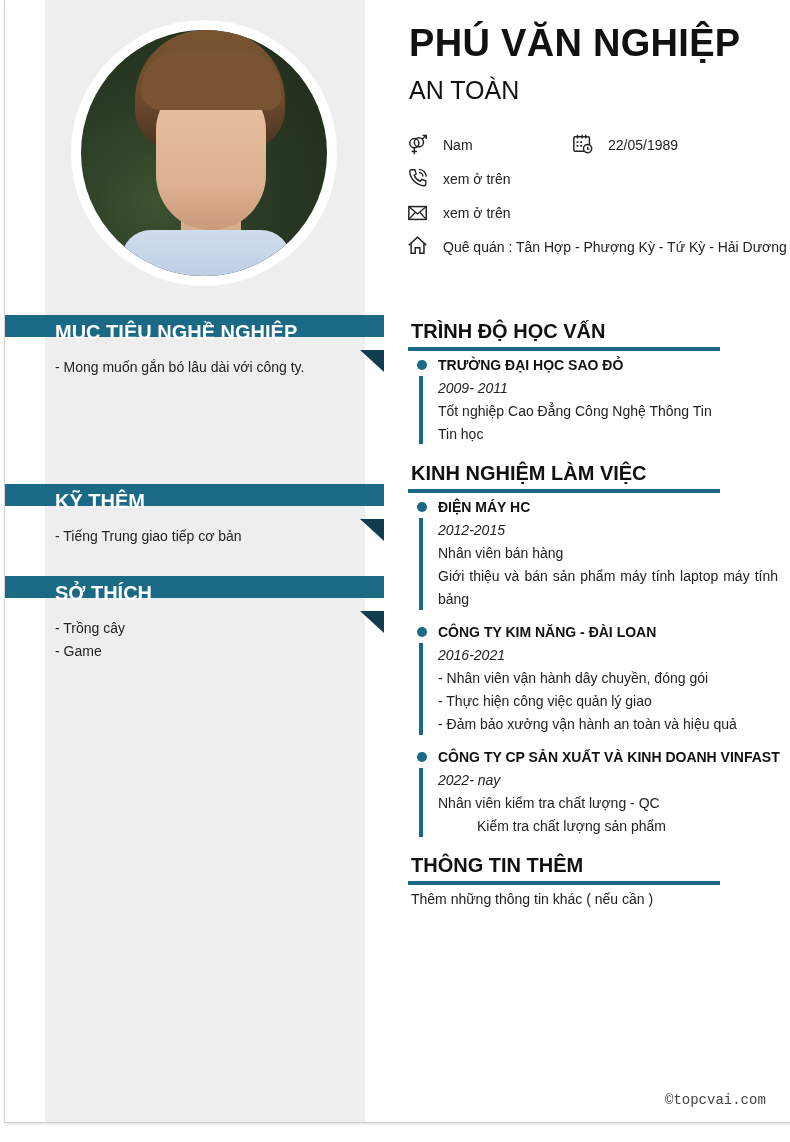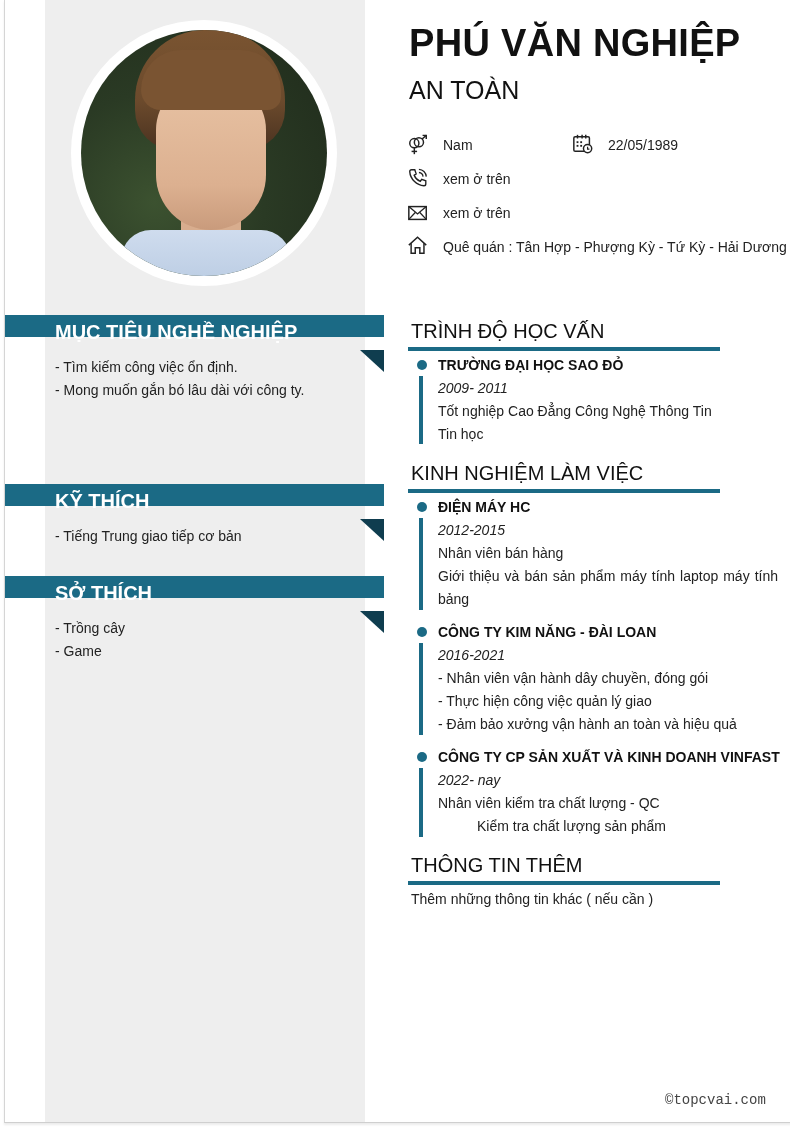--- a/index.html
+++ b/index.html
@@ -28,21 +28,21 @@
   .fold { position:absolute; left:360px; width:0; height:0; border-top:22px solid #0f3d4f; border-left:24px solid transparent; }
   .left-list { position:absolute; left:55px; width:262px; font-size:14px; line-height:23px; color:#222; }
   .left-list .ln { display:block; }
   .justify { text-align:justify; text-align-last:left; }
 
   .name { position:absolute; left:409px; top:22px; font-size:38px; font-weight:bold; color:#111; letter-spacing:0.3px; }
   .role { position:absolute; left:409px; top:76px; font-size:25px; color:#111; }
   .info { position:absolute; font-size:14px; color:#222; line-height:20px; }
   .icon { position:absolute; width:22px; height:22px; }
 
-  .right-head { position:absolute; left:411px; font-size:20px; font-weight:normal; color:#111; }
+  .right-head { position:absolute; left:411px; font-size:20px; font-weight:bold; color:#111; }
   .right-rule { position:absolute; left:408px; width:312px; height:4px; background:#1b6a85; }
   .dot { position:absolute; left:417px; width:10px; height:10px; border-radius:50%; background:#1b6a85; }
   .vbar { position:absolute; left:419px; width:4px; background:#1b6a85; }
   .entry-title { position:absolute; left:438px; font-size:14px; font-weight:bold; color:#111; }
   .entry-line { position:absolute; left:438px; width:340px; font-size:14px; line-height:23px; color:#222; }
   .italic { font-style:italic; }
   .foot { position:absolute; left:665px; top:1092px; font-family:"Liberation Mono","DejaVu Sans Mono",monospace; font-size:14px; color:#444; }
 </style>
 </head>
 <body>
@@ -106,25 +106,24 @@
 
 <svg class="icon" style="left:407px;top:235px;" viewBox="0 0 24 24">
   <polyline points="2,11 11.5,2.5 21,11" fill="none" stroke="#222" stroke-width="1.6"></polyline>
   <path d="M4.5 9 L4.5 20 L9 20 L9 14 L14 14 L14 20 L18.5 20 L18.5 9" fill="none" stroke="#222" stroke-width="1.6"></path>
 </svg>
 <div class="info" style="left:443px;top:237px;">Quê quán : Tân Hợp - Phượng Kỳ - Tứ Kỳ - Hải Dương</div>
 
 <div class="left-head" style="top:315px;">MỤC TIÊU NGHỀ NGHIỆP</div>
 <div class="fold" style="top:350px;"></div>
 <div class="left-list justify" style="top:356px;">
-  <span class="ln">- Tìm kiếm công việc ổn định.</span>
   <span class="ln">- Mong muốn gắn bó lâu dài với công ty.</span>
 </div>
 
-<div class="left-head" style="top:484px;">KỸ THÍCH</div>
+<div class="left-head" style="top:484px;">KỸ THÊM</div>
 <div class="fold" style="top:519px;"></div>
 <div class="left-list" style="top:525px;">
   <span class="ln">- Tiếng Trung giao tiếp cơ bản</span>
 </div>
 
 <div class="left-head" style="top:576px;">SỞ THÍCH</div>
 <div class="fold" style="top:611px;"></div>
 <div class="left-list" style="top:617px;">
   <span class="ln">- Trồng cây</span>
   <span class="ln">- Game</span>

